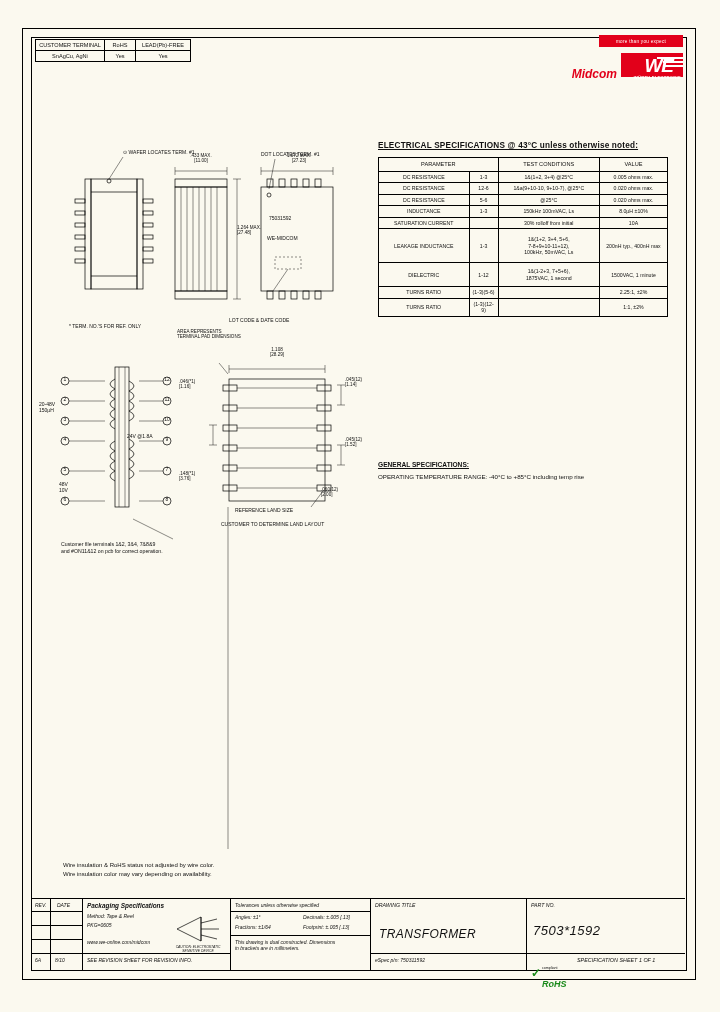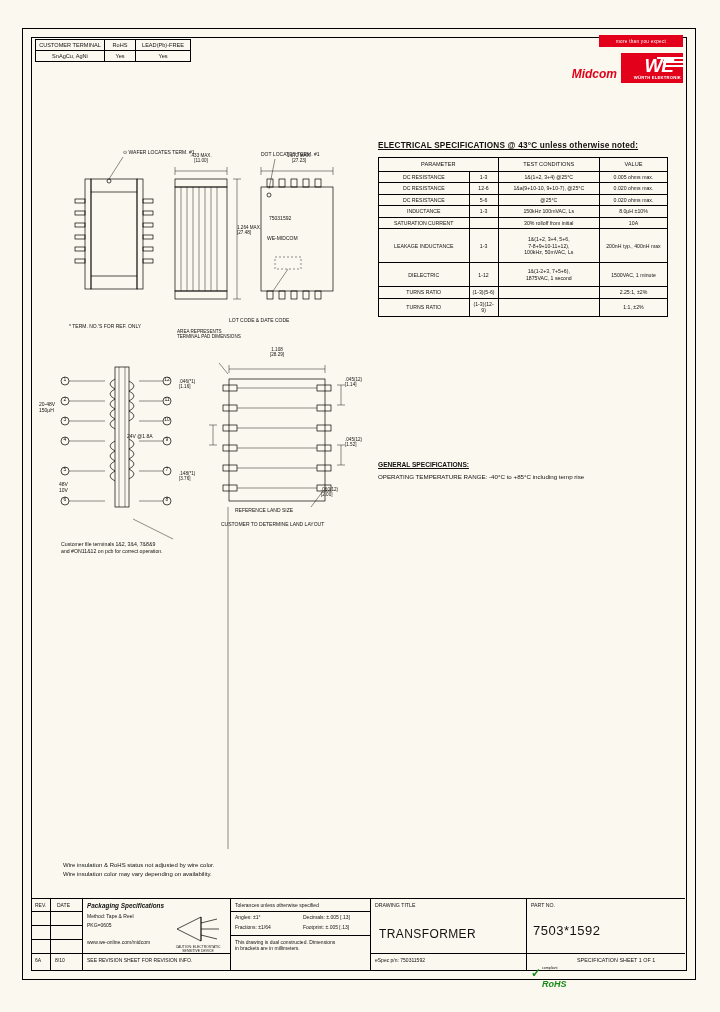--- a/index.html
+++ b/index.html
@@ -12,34 +12,34 @@
   }
   .page{position:relative;width:720px;height:1012px;}
   .sheet{
     position:absolute;left:22px;top:28px;width:672px;height:950px;
     border:1px solid #000;background:#fbf9ef;
   }
   .inner-border{
     position:absolute;left:8px;top:8px;right:8px;bottom:8px;border:1px solid #000;
   }
   
-  .abs{position:absolute;}
+  .abs{position:absolute;font-style:italic;}
 
   
   .topTable{position:absolute;left:12px;top:10px;border-collapse:collapse;}
   .topTable td{border:1px solid #000;font-size:5.6px;padding:2px 3px;text-align:center;white-space:nowrap;}
   .topTable td.w1{width:62px;}
   .topTable td.w2{width:24px;}
   .topTable td.w3{width:48px;}
 
   
   .weBadge{position:absolute;right:12px;top:6px;width:84px;height:12px;background:#e2001a;color:#fff;
     font-size:4.6px;display:flex;align-items:center;justify-content:center;letter-spacing:.3px;}
   .weLogoWrap{position:absolute;right:12px;top:24px;width:120px;height:40px;}
-  .weRed{position:absolute;right:0;top:0;width:62px;height:30px;background:#e2001a;}
+  .weRed{position:absolute;right:0;top:0;width:62px;height:24px;background:#e2001a;}
   .weWE{position:absolute;right:10px;top:2px;color:#fff;font-weight:bold;font-size:19px;font-style:italic;letter-spacing:-1px;}
   .weSub{position:absolute;right:2px;top:22px;color:#fff;font-size:4.2px;font-weight:bold;letter-spacing:.2px;}
   .midcom{position:absolute;right:66px;top:14px;font-size:12px;font-weight:bold;color:#e2001a;font-style:italic;}
   .weStripes{position:absolute;right:0;top:0;width:62px;height:30px;}
   .weStripes i{position:absolute;right:0;height:1.5px;background:#fff;}
 
   
   .specTitle{position:absolute;left:355px;top:112px;font-size:8.2px;font-weight:bold;text-decoration:underline;letter-spacing:.2px;}
   .specTable{position:absolute;left:355px;top:128px;border-collapse:collapse;width:290px;}
   .specTable td,.specTable th{border:1px solid #000;font-size:5.2px;padding:2px 2px;text-align:center;vertical-align:middle;line-height:1.25;}

